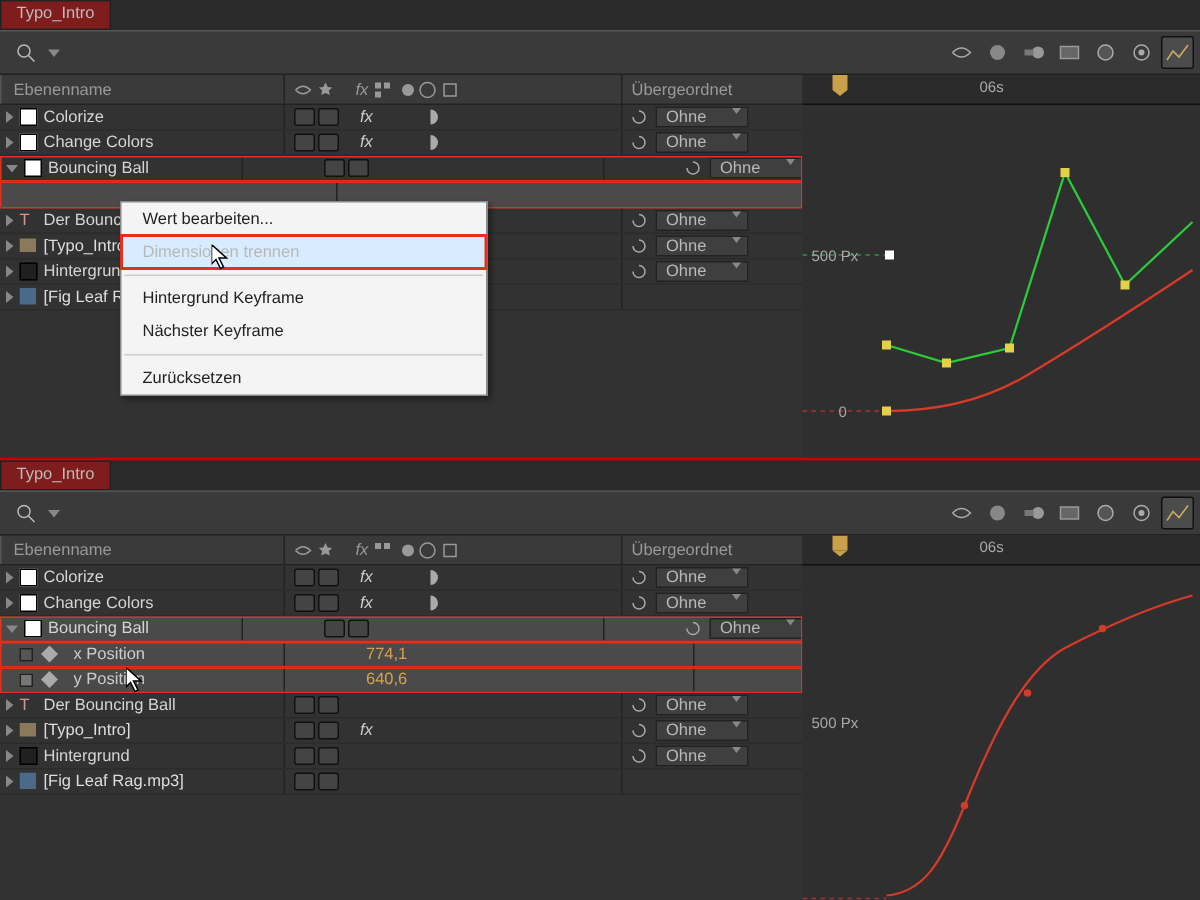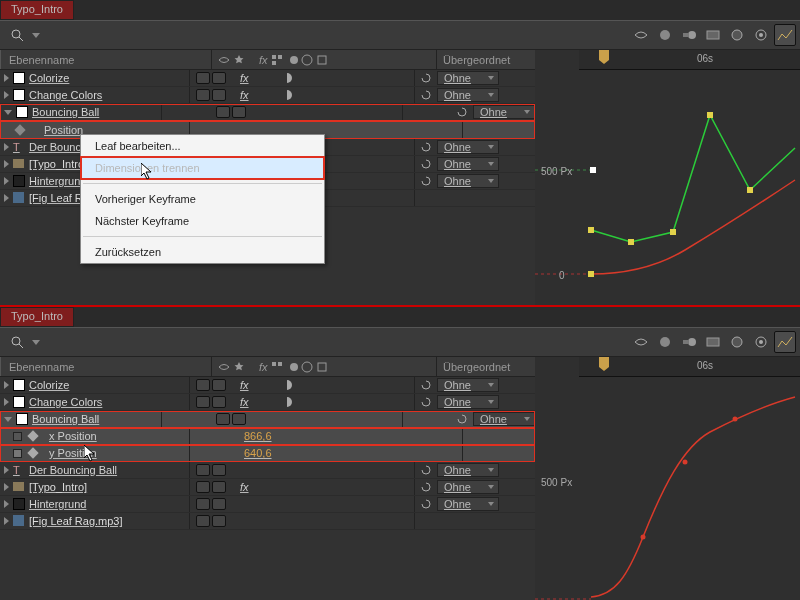--- a/index.html
+++ b/index.html
@@ -8,50 +8,50 @@
   .toolbar{height:30px;background:#3a3a3a;border-top:1px solid #555;border-bottom:1px solid #222;display:flex;align-items:center;padding:0 6px;position:relative;}
   .toolbar .left{display:flex;align-items:center;gap:4px;}
   .toolbar .right{position:absolute;right:4px;top:3px;display:flex;gap:2px;}
   .ticon{width:22px;height:22px;display:inline-flex;align-items:center;justify-content:center;border:1px solid transparent;border-radius:2px;}
   .ticon.sel{border-color:#111;background:#4c4c4c;}
   svg{display:block;}
   .panel-body{display:flex;height:255px;background:#323232;}
   .left-col{width:535px;display:flex;flex-direction:column;}
   .graph-col{flex:1;min-width:0;background:#2f2f2f;position:relative;}
   .col-headers{display:flex;height:20px;background:#3a3a3a;border-bottom:1px solid #222;}
-  .col-headers .c1{width:212px;padding-left:8px;border-left:1px solid #555;border-right:1px solid #222;line-height:20px;color:#999;}
+  .col-headers .c1{width:190px;padding-left:8px;border-left:1px solid #555;border-right:1px solid #222;line-height:20px;color:#999;}
   .col-headers .c2{width:225px;display:flex;align-items:center;gap:3px;padding-left:6px;border-right:1px solid #222;}
   .col-headers .c3{flex:1;padding-left:6px;line-height:20px;color:#999;}
   .hdr-ico{width:12px;height:12px;}
-  .layers{flex:1;overflow:hidden;text-decoration:underline;}
+  .layers{flex:1;overflow:hidden;}
   .row{display:flex;height:17px;align-items:center;border-bottom:1px solid #2b2b2b;}
   .row .c1{width:190px;display:flex;align-items:center;height:100%;gap:4px;padding-left:4px;border-right:1px solid #222;}
   .row .c2{width:225px;display:flex;align-items:center;height:100%;gap:2px;padding-left:6px;border-right:1px solid #222;}
   .row .c3{flex:1;display:flex;align-items:center;gap:4px;padding-left:4px;}
   .sq{width:12px;height:12px;border:1px solid #000;background:#fff;}
   .layer-label{color:#d4d4d4;}
   .layer-label.link{color:#ddd;}
   .prop-label{color:#ccc;margin-left:16px;}
   .val{color:#d8a24a;}
-  .drop{background:#3f3f3f;border:1px solid #222;height:14px;display:flex;align-items:center;padding:0 4px 0 6px;gap:4px;min-width:62px;}
+  .drop{background:#3f3f3f;border:1px solid #222;height:14px;display:flex;padding:0 4px 0 6px;gap:4px;min-width:62px;}
   .drop .arr{margin-left:auto;border-left:3px solid transparent;border-right:3px solid transparent;border-top:4px solid #888;}
   .spiral{width:14px;height:14px;display:inline-flex;align-items:center;justify-content:center;}
   .twirl{width:0;height:0;display:inline-block;}
   .twirl.closed{border-top:4px solid transparent;border-bottom:4px solid transparent;border-left:5px solid #888;}
   .twirl.open{border-left:4px solid transparent;border-right:4px solid transparent;border-top:5px solid #888;}
   .icon-comp{width:12px;height:12px;}
   .sw{width:14px;height:12px;border:1px solid #111;border-radius:2px;}
   .divider{height:2px;background:#c00;}
   .hl-red{outline:1px solid #e03020;outline-offset:-1px;gap:48px;}
   .sel-row{background:#4a4a4a;}
   .context-menu{position:absolute;background:#f4f4f4;border:1px solid #888;box-shadow:2px 2px 4px rgba(0,0,0,.4);width:245px;z-index:50;}
   .context-menu .mi{height:22px;padding:0 14px;display:flex;align-items:center;color:#222;}
   .context-menu .mi.hl{background:#d8ecff;outline:2px solid #e03020;outline-offset:-1px;}
   .context-menu .sep{height:1px;background:#ccc;margin:4px 2px;}
-  .ruler{height:20px;background:#2b2b2b;border-bottom:1px solid #111;position:relative;margin-left:44px;}
+  .ruler{height:20px;background:#2b2b2b;border-bottom:1px solid #111;position:relative;}
   .ruler .ticklabel{position:absolute;top:3px;color:#aaa;font-size:10px;}
   .ruler .marker{position:absolute;top:0;width:14px;height:14px;}
   .graph-area{position:absolute;top:20px;left:0;right:0;bottom:0;}
   .ylabel{position:absolute;top:2px;left:-42px;font-size:10px;color:#aaa;}
   .cursor{position:absolute;width:12px;height:18px;}
   .sub-sw{width:9px;height:9px;background:#555;border:1px solid #222;margin:0 1px;}
   .kf-diamond{width:8px;height:8px;transform:rotate(45deg);background:#888;display:inline-block;margin-left:2px;}
 </style>
 </head>
 <body>
@@ -218,25 +218,20 @@
                 </svg>
               </span>
               <div class="drop">
                 <span>Ohne</span>
                 <span class="arr"></span>
               </div>
             </div>
         </div>
 
         <div class="row sel-row hl-red" style="height:18px;">
-          <div class="c1">
-              <span style="width:6px;"></span>
-              <span class="kf-diamond"></span>
-              <span class="prop-label">Position</span>
-            </div>
           <div class="c2"></div>
             <div class="c3"></div>
         </div>
 
         <div class="row">
           <div class="c1">
               <span class="twirl closed"></span>
               <span style="width:12px;color:#c99;">T</span>
               <span class="layer-label">Der Bouncing Ball</span>
             </div>
@@ -316,29 +311,29 @@
               <span class="layer-label link">[Fig Leaf Rag.mp3]</span>
             </div>
           <div class="c2">
               <span class="sw" style="background:#444;"></span>
               <span class="sw" style="background:#444;"></span>
             </div>
           <div class="c3"></div>
         </div>
 
         <div class="context-menu" style="left:80px;top:64px;">
-          <div class="mi">Leaf bearbeiten...</div>
+          <div class="mi">Wert bearbeiten...</div>
           <div class="mi hl" style="position:relative;">
             <span>Dimensionen trennen</span>
             <svg class="cursor" style="left:60px;top:6px;">
                 <path d="M0 0l0 13 3-3 3 6 2-1-3-6 5 0z" fill="#fff" stroke="#000"></path>
               </svg>
           </div>
           <div class="sep"></div>
-          <div class="mi">Vorheriger Keyframe</div>
+          <div class="mi">Hintergrund Keyframe</div>
           <div class="mi">Nächster Keyframe</div>
           <div class="sep"></div>
           <div class="mi">Zurücksetzen</div>
         </div>
       </div>
     </div>
 
     <div class="graph-col">
       <div class="ruler">
         <span class="ticklabel" style="left:118px;">06s</span>
@@ -534,21 +529,21 @@
         </div>
 
         <div class="row sel-row hl-red">
           <div class="c1">
               <span style="width:4px;"></span>
               <span class="sub-sw"></span>
               <span class="kf-diamond" style="background:#aaa;"></span>
               <span class="prop-label" style="margin-left:8px;">x Position</span>
             </div>
           <div class="c2">
-              <span class="val">866,6</span>
+              <span class="val">774,1</span>
             </div>
             <div class="c3"></div>
         </div>
 
         <div class="row sel-row hl-red" style="position:relative;">
           <div class="c1">
               <span style="width:4px;"></span>
               <span class="sub-sw" style="background:#777;"></span>
               <span class="kf-diamond" style="background:#aaa;"></span>
               <span class="prop-label" style="margin-left:8px;">y Position</span>

